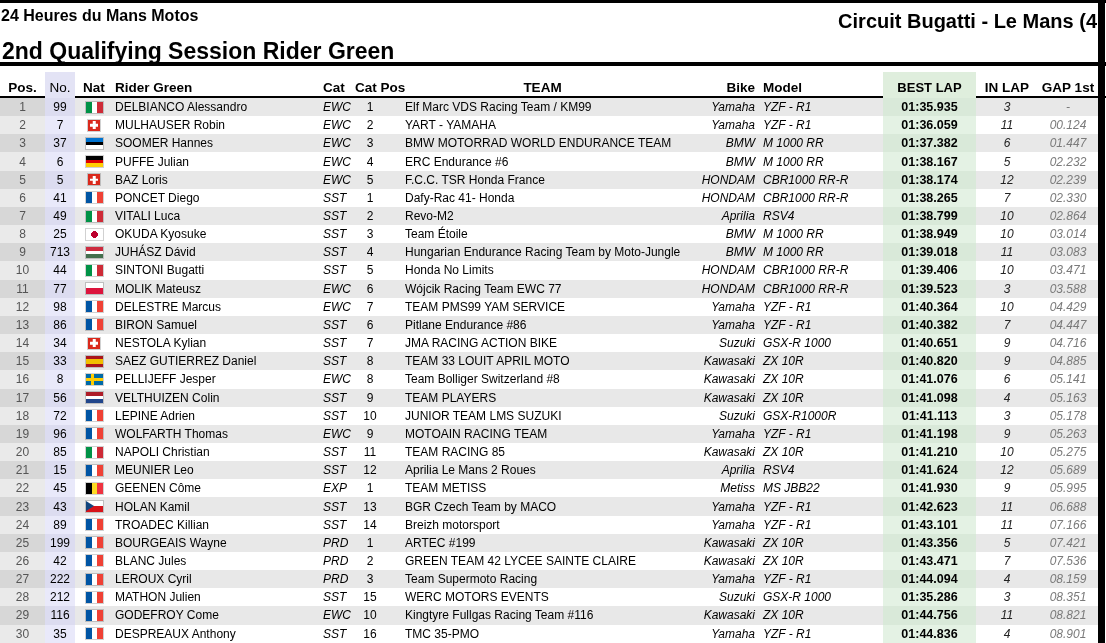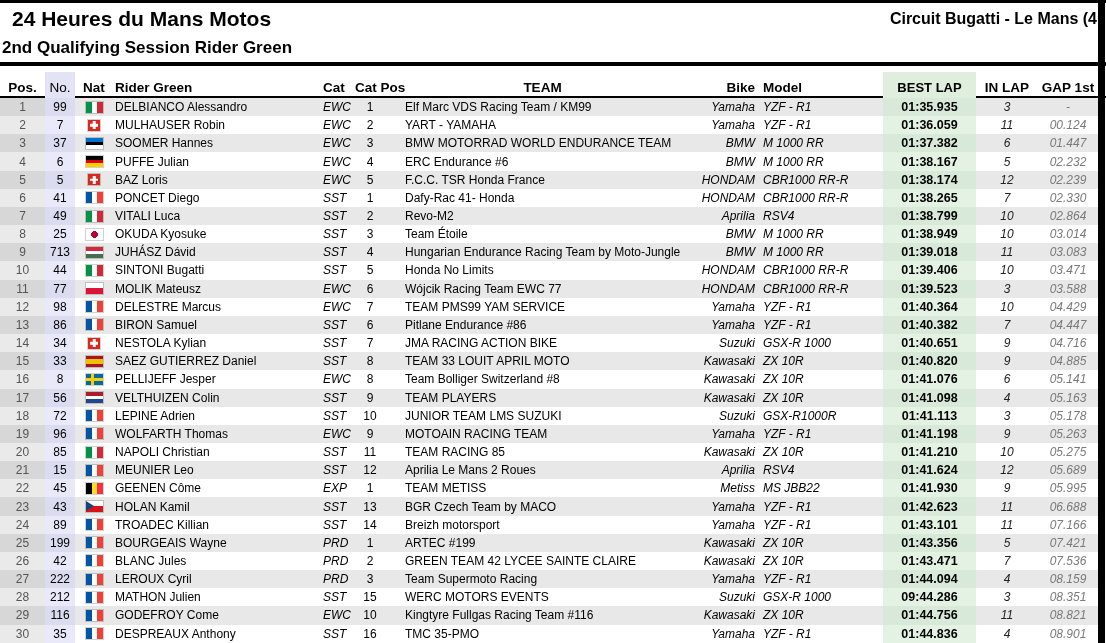--- a/index.html
+++ b/index.html
@@ -2,23 +2,23 @@
 <html style="--best-lap-bg: #e4f2e4; --best-lap-bg-alt: #d9e9d9; --best-lap-header-bg: #dfeedd; --no-bg: #e9e9fa; --no-bg-alt: #dcdcf0; --no-header-bg: #e3e3f5; --pos-bg: #eaeaea; --pos-bg-alt: #d7d7d7; --row-alt-bg: #e8e8e8;"><head>
 <meta charset="utf-8">
 <style>
   html,body{margin:0;padding:0;background:#fff;}
   .page{
     position:relative;width:1106px;height:643px;overflow:hidden;
     font-family:"Liberation Sans", sans-serif;color:#000;background:#fff;
   }
   .top-rule{height:3px;background:#000;width:100%;}
   .titlebar{position:relative;height:33px;}
-  .title-left{position:absolute;left:12px;top:4px;font-size:21px;font-weight:bold;white-space:nowrap;}
-  .title-right{position:absolute;right:9px;top:7px;font-size:16px;font-weight:bold;white-space:nowrap;}
-  .subtitle{height:26px;font-size:17px;font-weight:bold;padding-left:2px;padding-top:2px;box-sizing:border-box;white-space:nowrap;}
+  .title-left{position:absolute;left:1px;top:4px;font-size:16px;font-weight:bold;white-space:nowrap;}
+  .title-right{position:absolute;right:9px;top:7px;font-size:20px;font-weight:bold;white-space:nowrap;}
+  .subtitle{height:26px;font-size:23px;font-weight:bold;padding-left:2px;padding-top:2px;box-sizing:border-box;white-space:nowrap;}
   .thick-rule{height:4px;background:#000;width:100%;}
   .thin-rule{height:2px;background:#000;width:100%;}
   .right-bar{position:absolute;top:0;left:1098px;width:7px;height:643px;background:#000;}
 
   .hrow{display:flex;height:30px;align-items:center;font-weight:bold;font-size:13.5px;}
   .rows{width:1098px;}
   .row{display:flex;height:18.16px;align-items:stretch;font-size:12px;}
   .row.a{background:#e8e8e8;}
   .row.b{background:#ffffff;}
 
@@ -573,21 +573,21 @@
     <div class="c no">212</div>
     <div class="c nat">
           <span class="flag fr"></span>
         </div>
     <div class="c rider">MATHON Julien</div>
     <div class="c cat">SST</div>
     <div class="c catpos">15</div>
     <div class="c team">WERC MOTORS EVENTS</div>
     <div class="c bike">Suzuki</div>
     <div class="c model">GSX-R 1000</div>
-    <div class="c blap">09:44.286</div>
+    <div class="c blap">01:35.286</div>
     <div class="c inlap">3</div>
     <div class="c gap">08.351</div>
   </div>
 
   <div class="row a">
     <div class="c pos">29</div>
     <div class="c no">116</div>
     <div class="c nat">
           <span class="flag fr"></span>
         </div>

